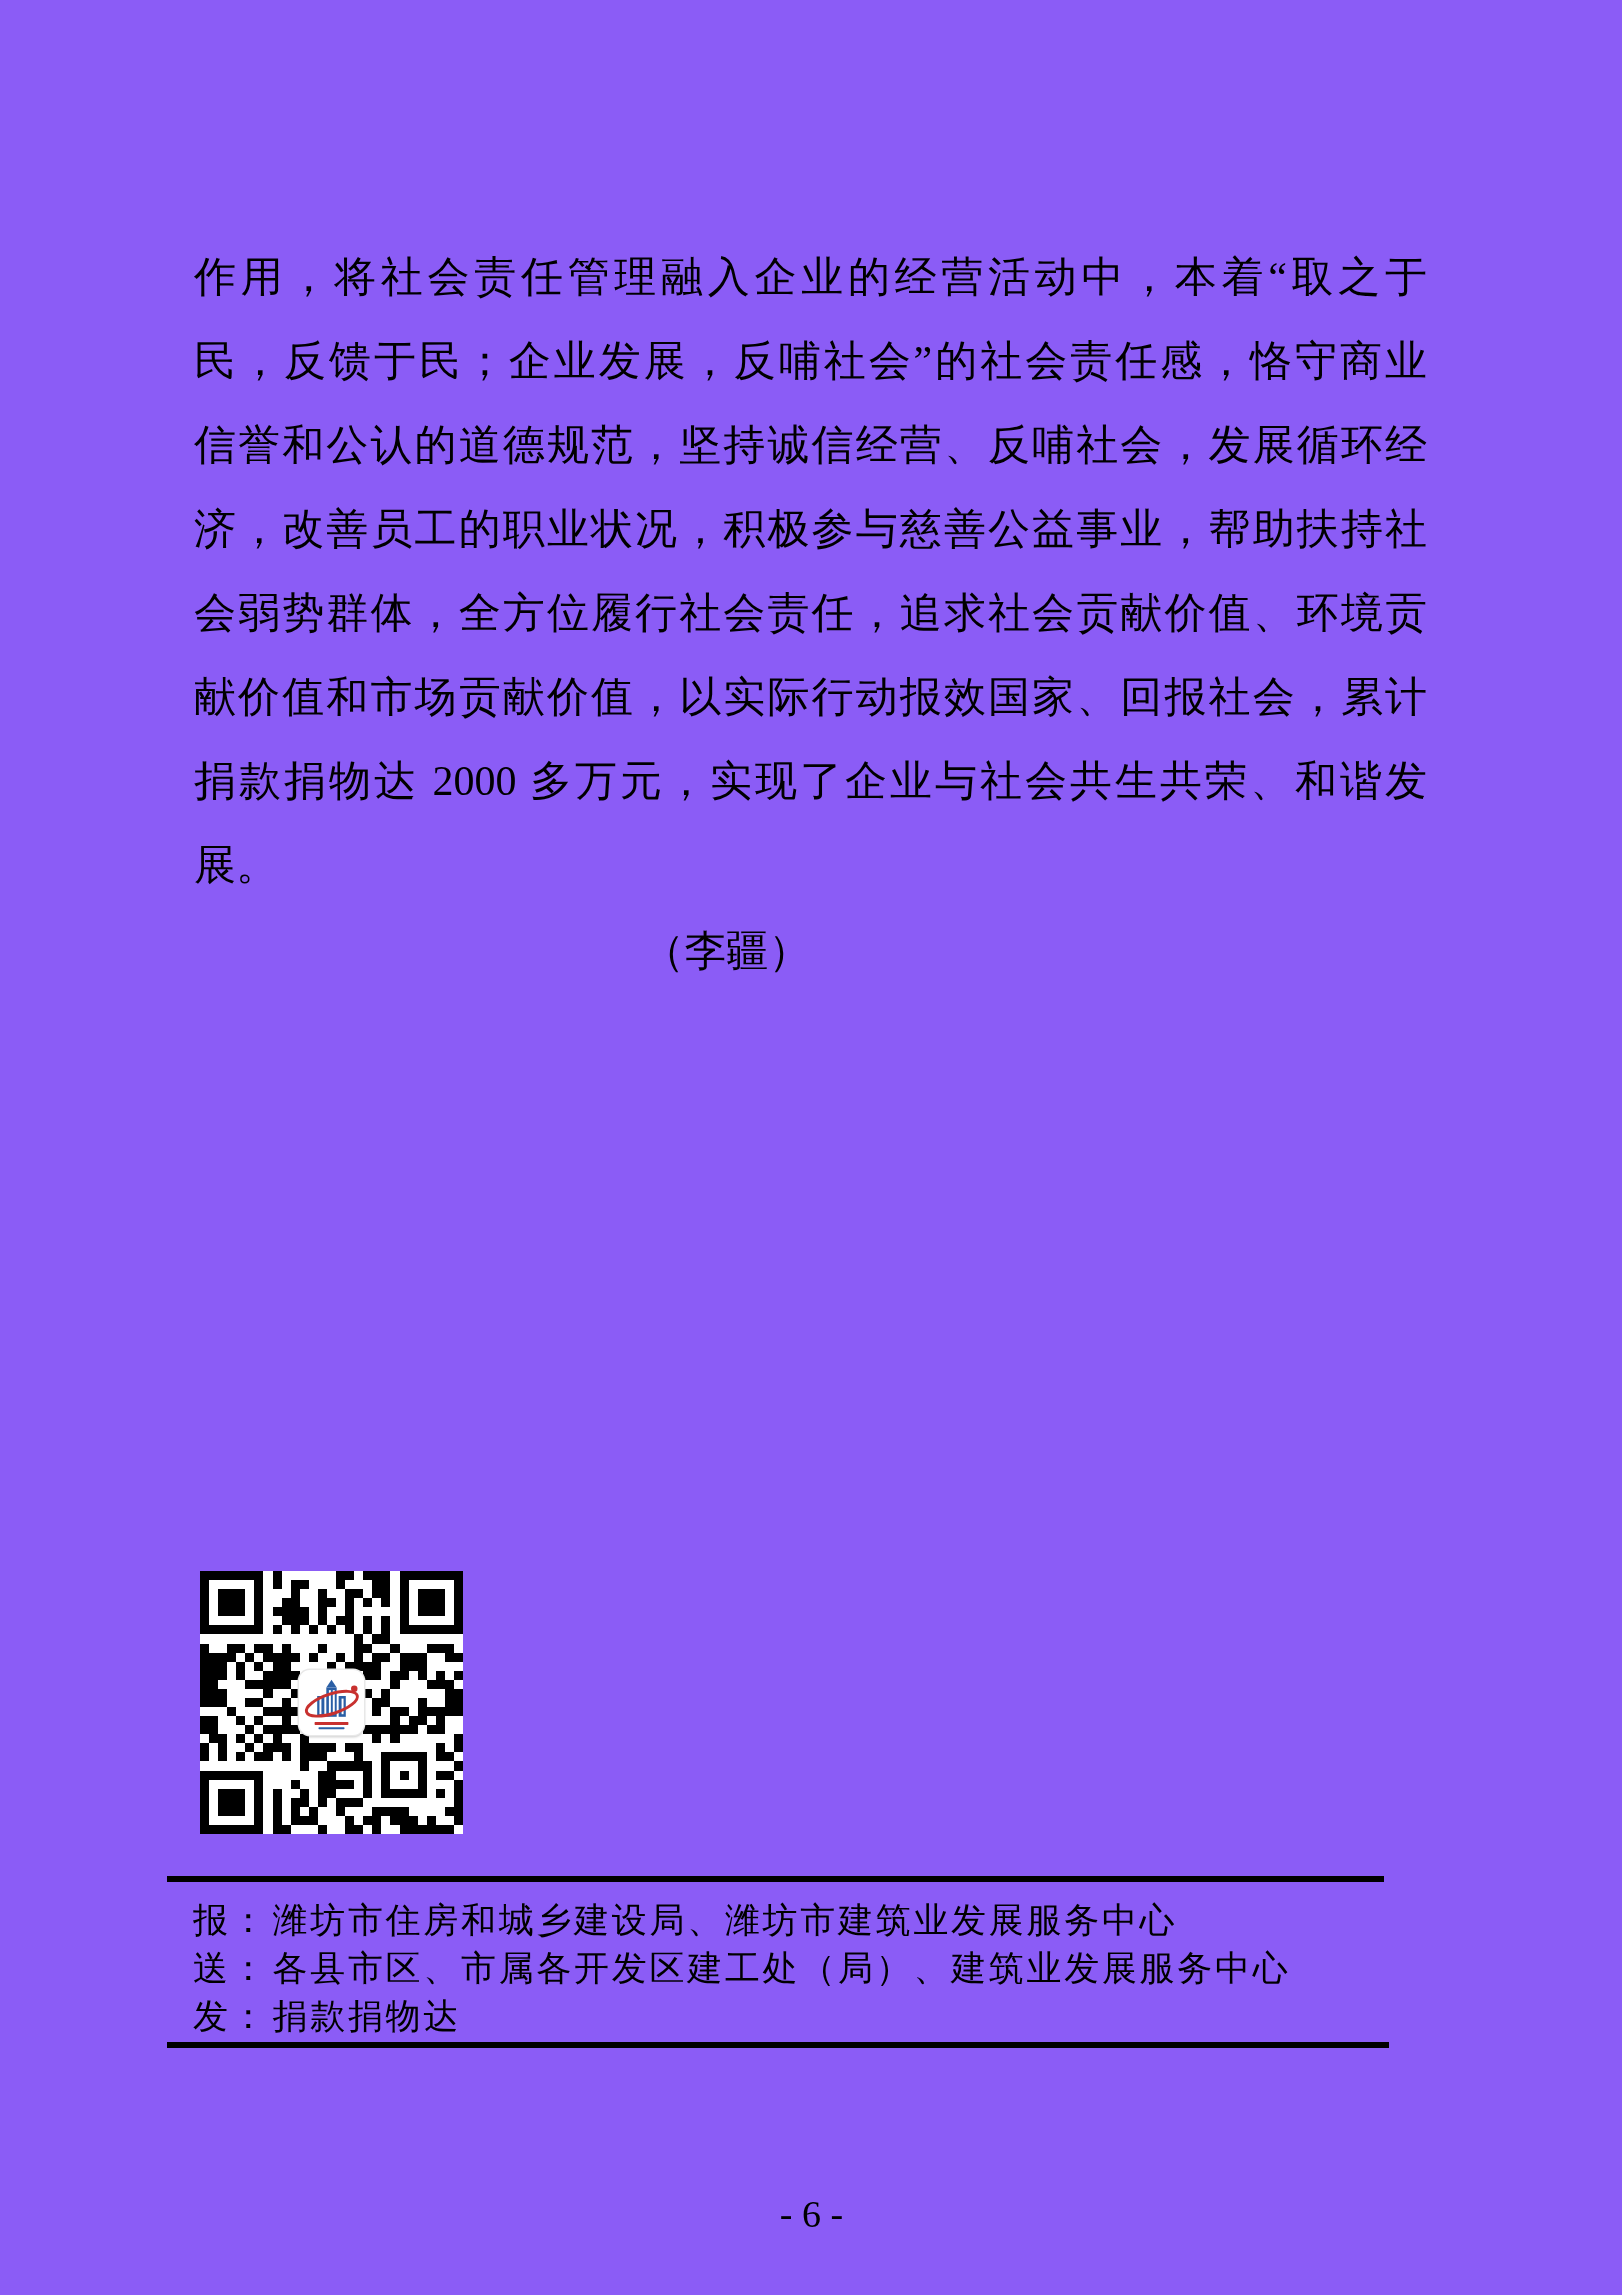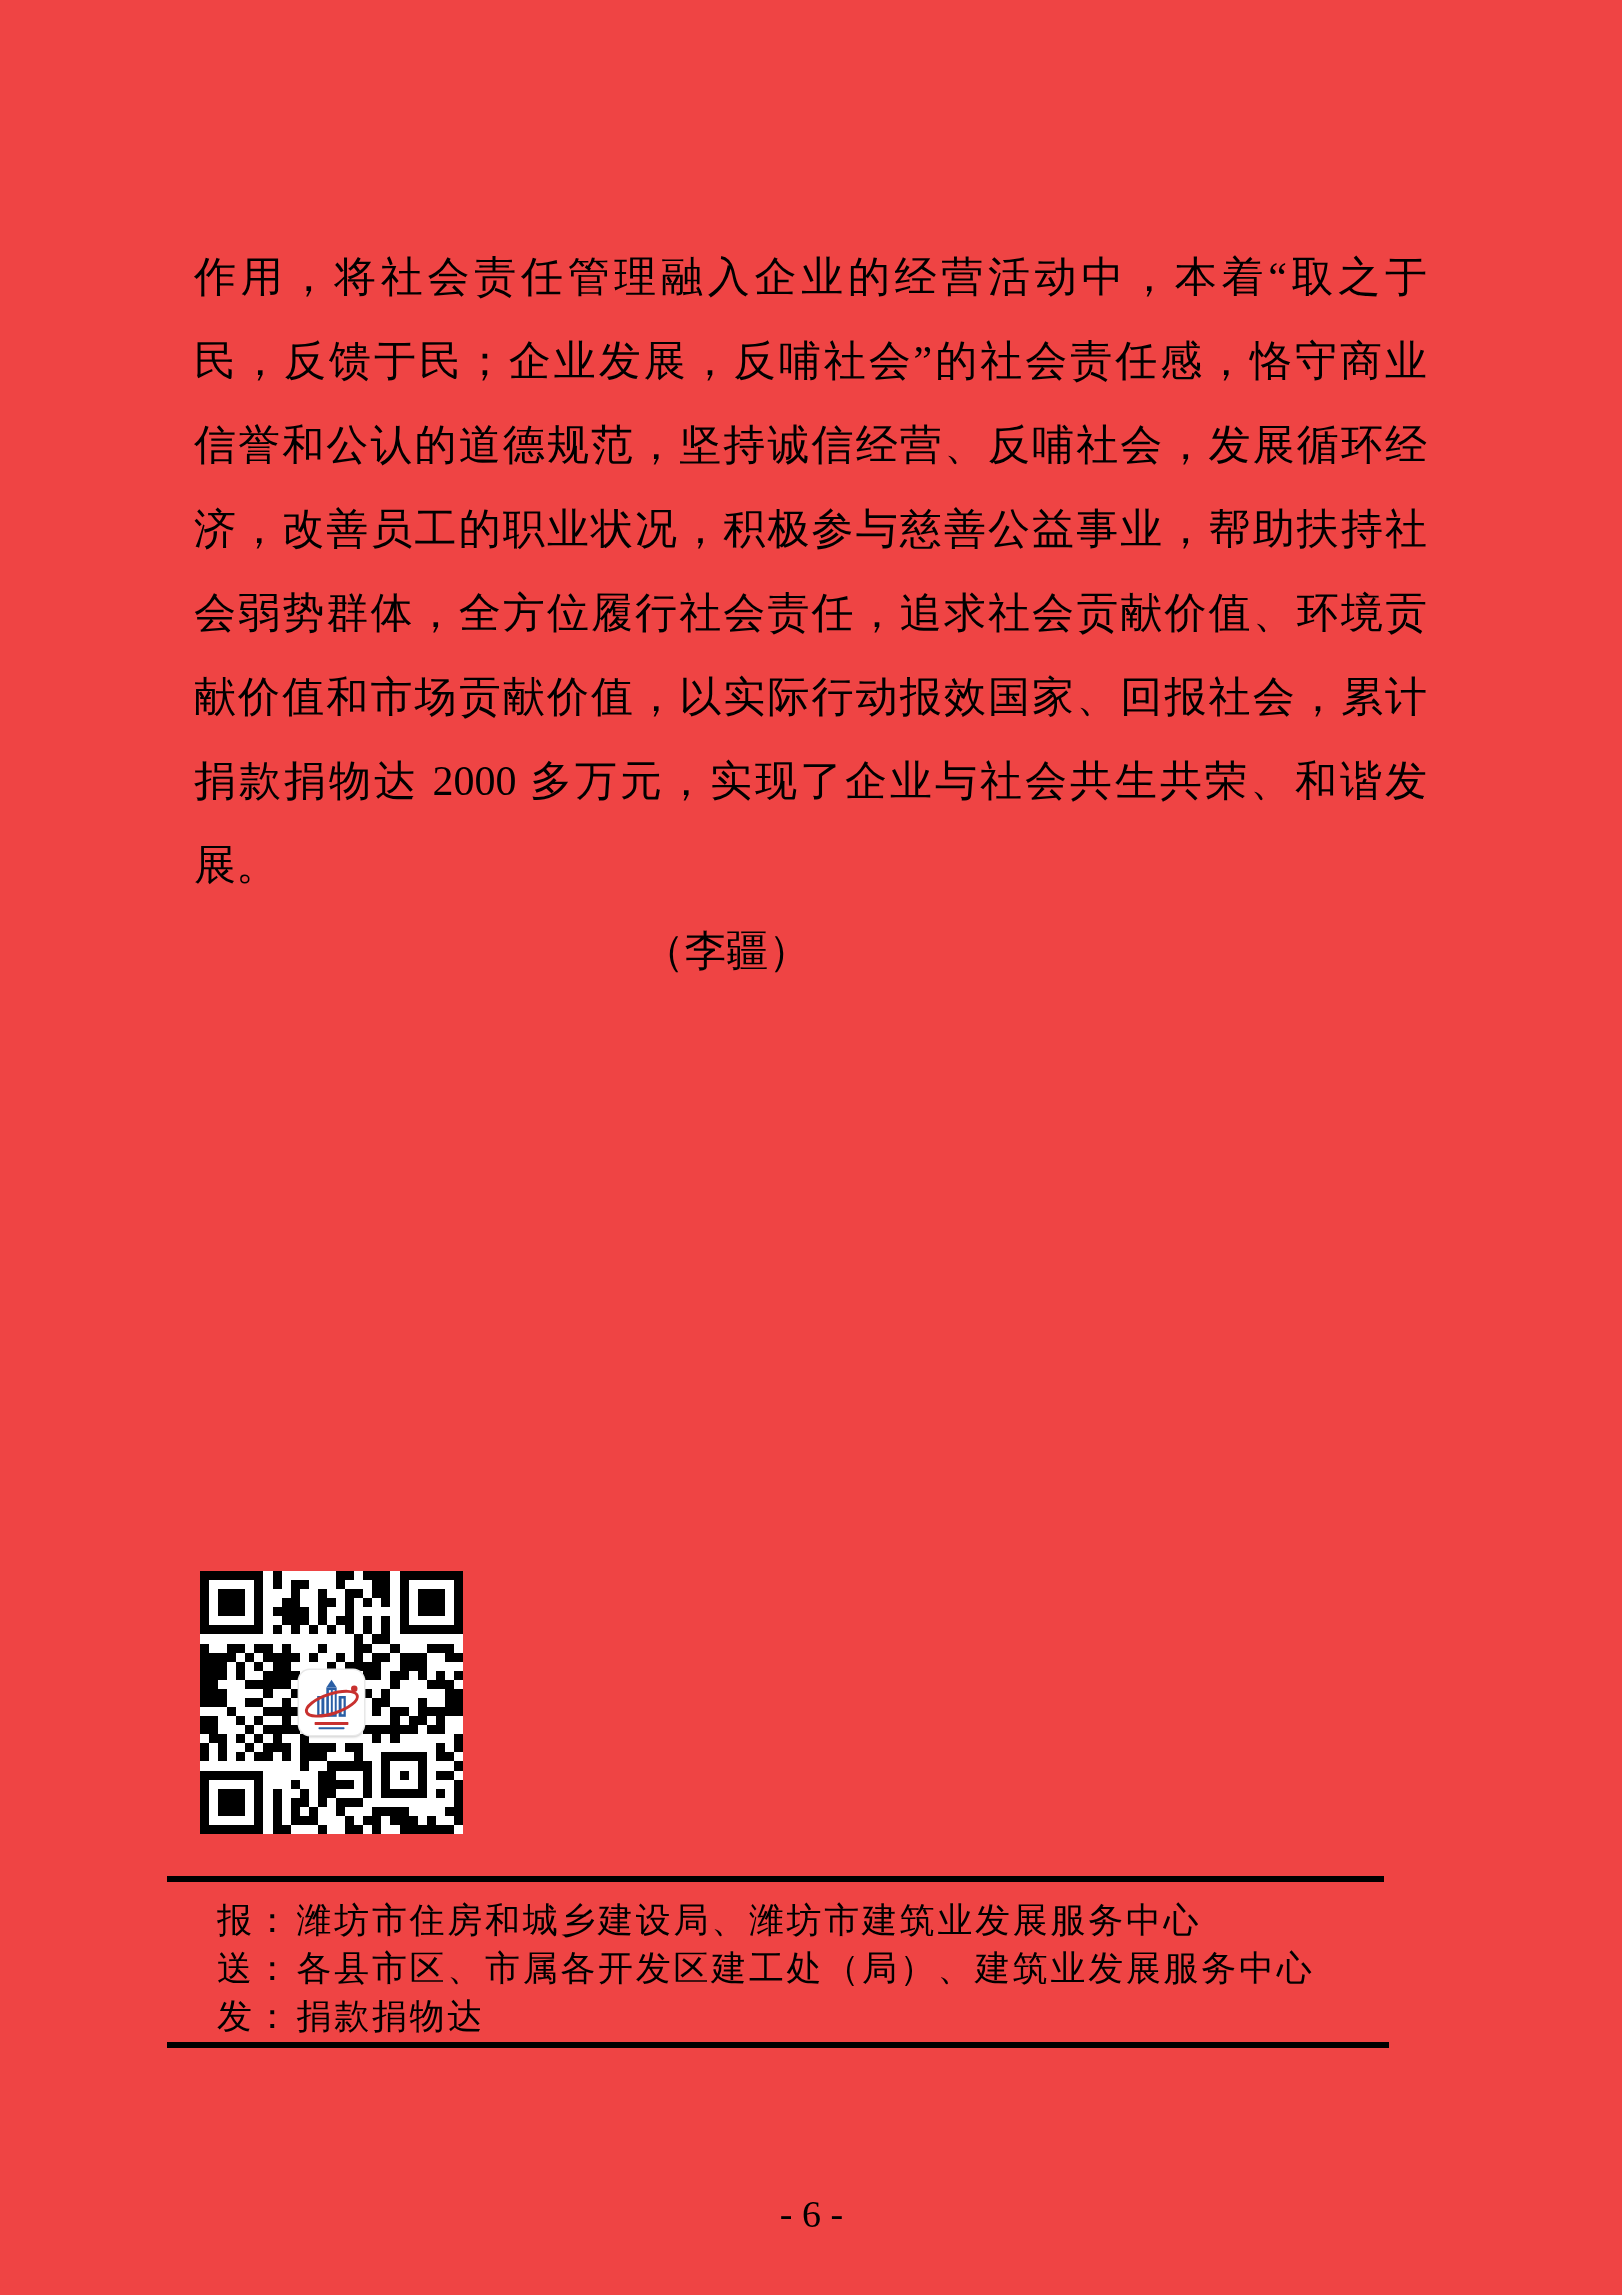--- a/index.html
+++ b/index.html
@@ -4,21 +4,21 @@
 <style>
   html, body {
     margin: 0;
     padding: 0;
     background: #ffffff;
   }
   .page {
     position: relative;
     width: 1623px;
     height: 2295px;
-    background: #ef4444;
+    background: #8b5cf6;
     overflow: hidden;
     font-family: "Liberation Serif", "DejaVu Serif", serif;
     color: #000000;
   }
   
   .body-text {
     position: absolute;
     left: 194px;
     top: 235px;
     width: 1233px;
@@ -102,21 +102,20 @@
     left: 193px;
     top: 1897px;
     width: 1227px;
   }
   .footer-line {
     height: 48px;
     line-height: 48px;
     font-size: 35px;
     letter-spacing: 2.7px;
     white-space: nowrap;
-    margin-left: 24px;
   }
   .footer-label {
     display: inline-block;
     margin-right: 4.1px;
   }
   
   .page-number {
     position: absolute;
     left: 0;
     top: 2194px;

